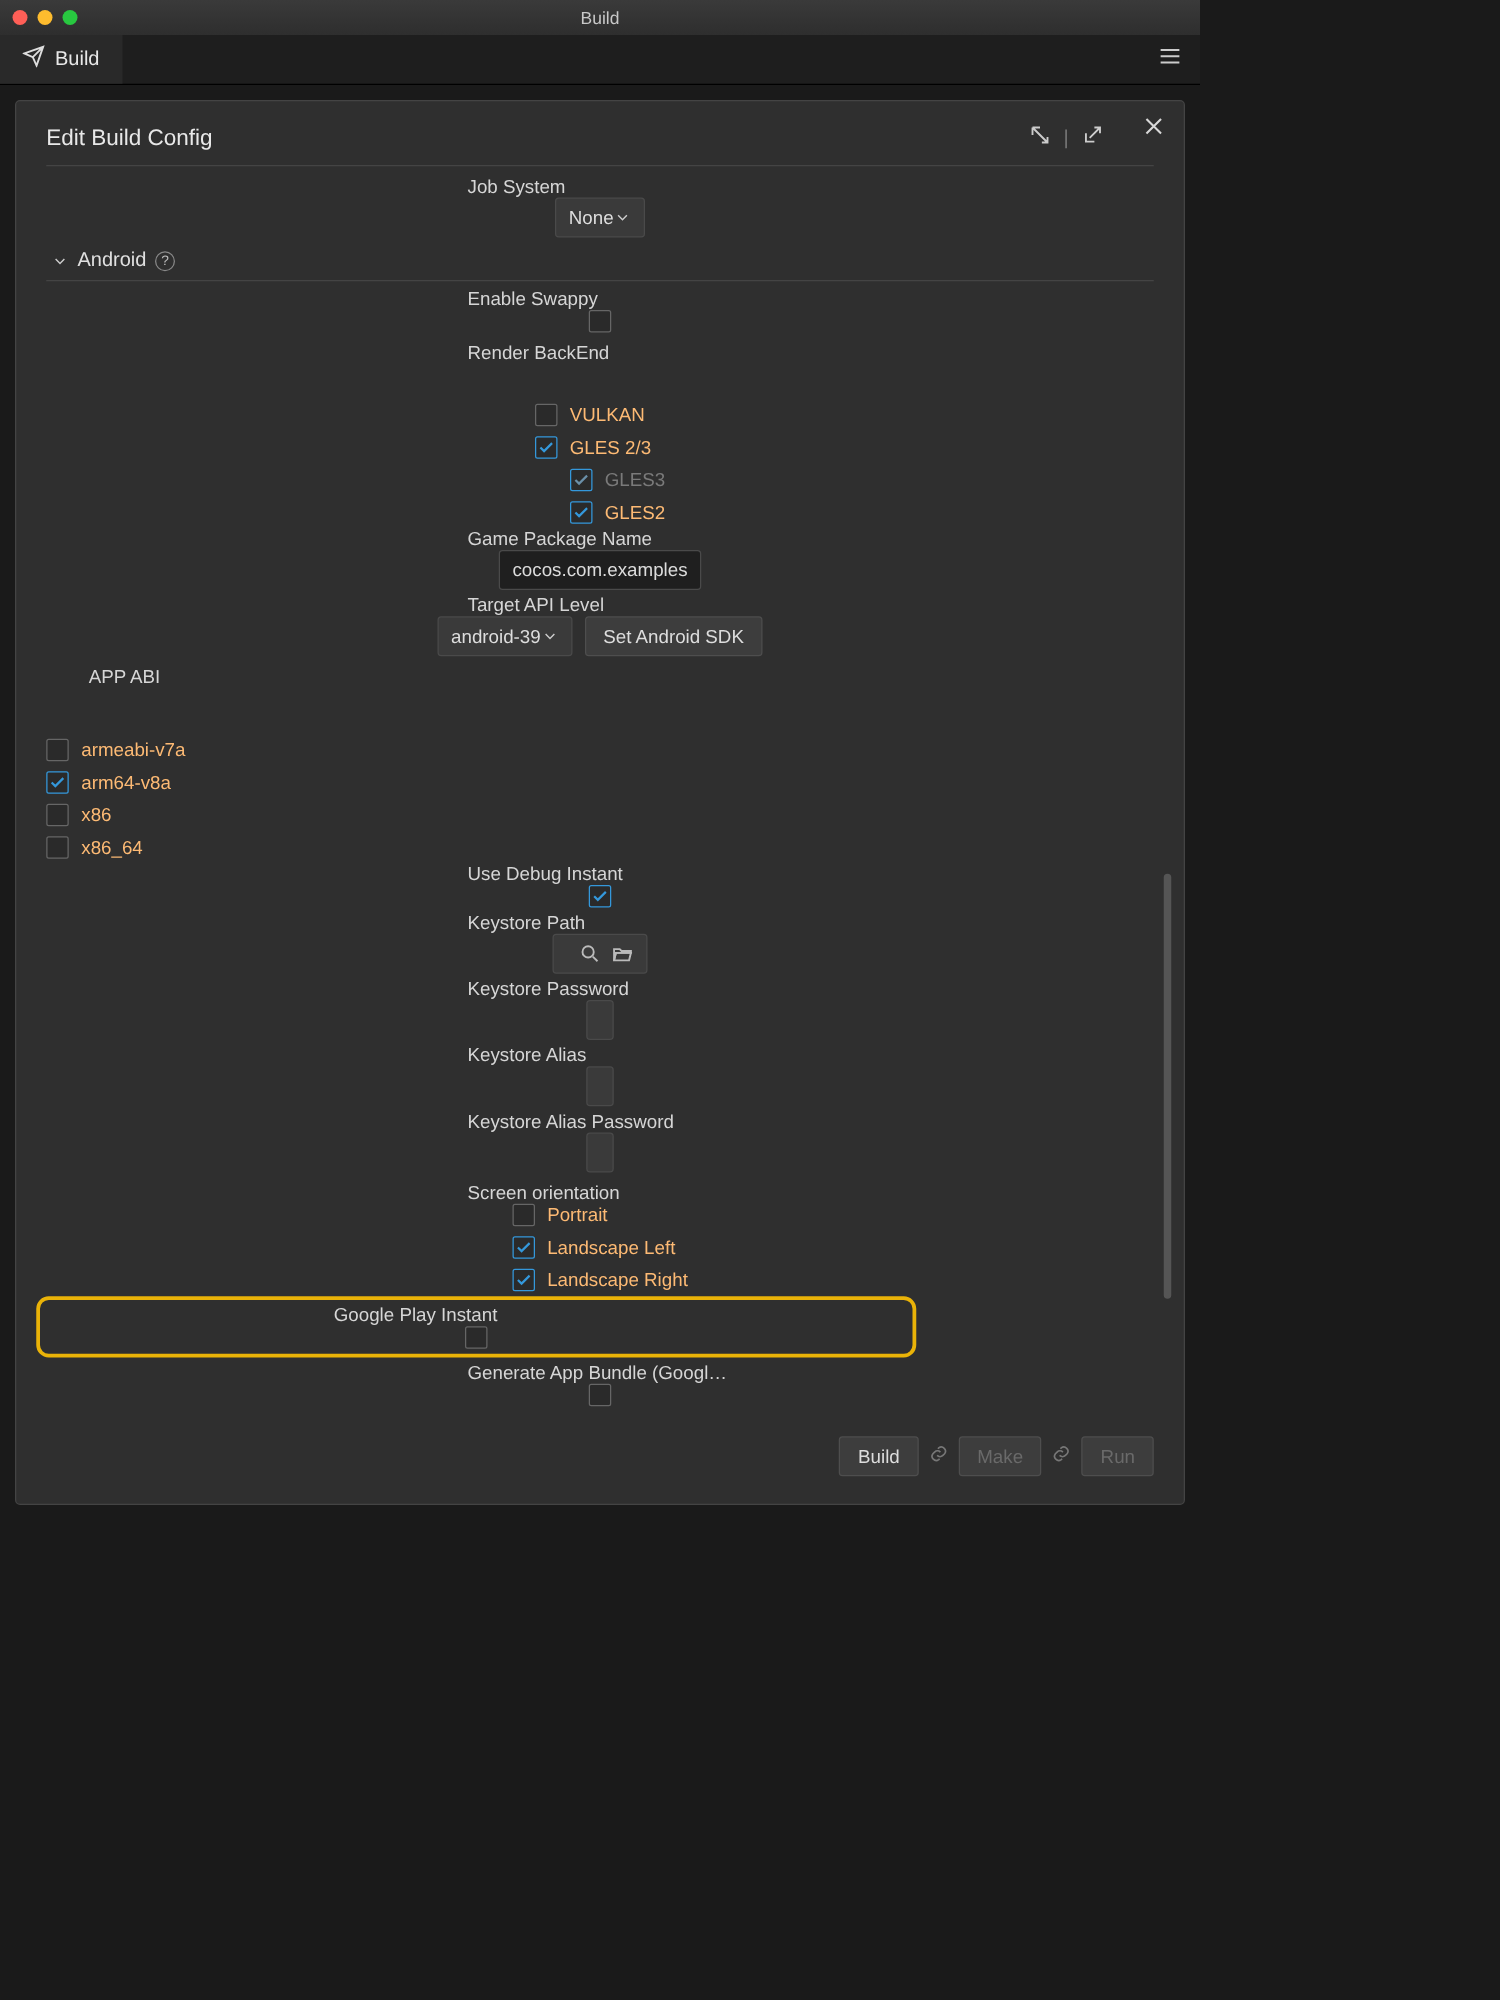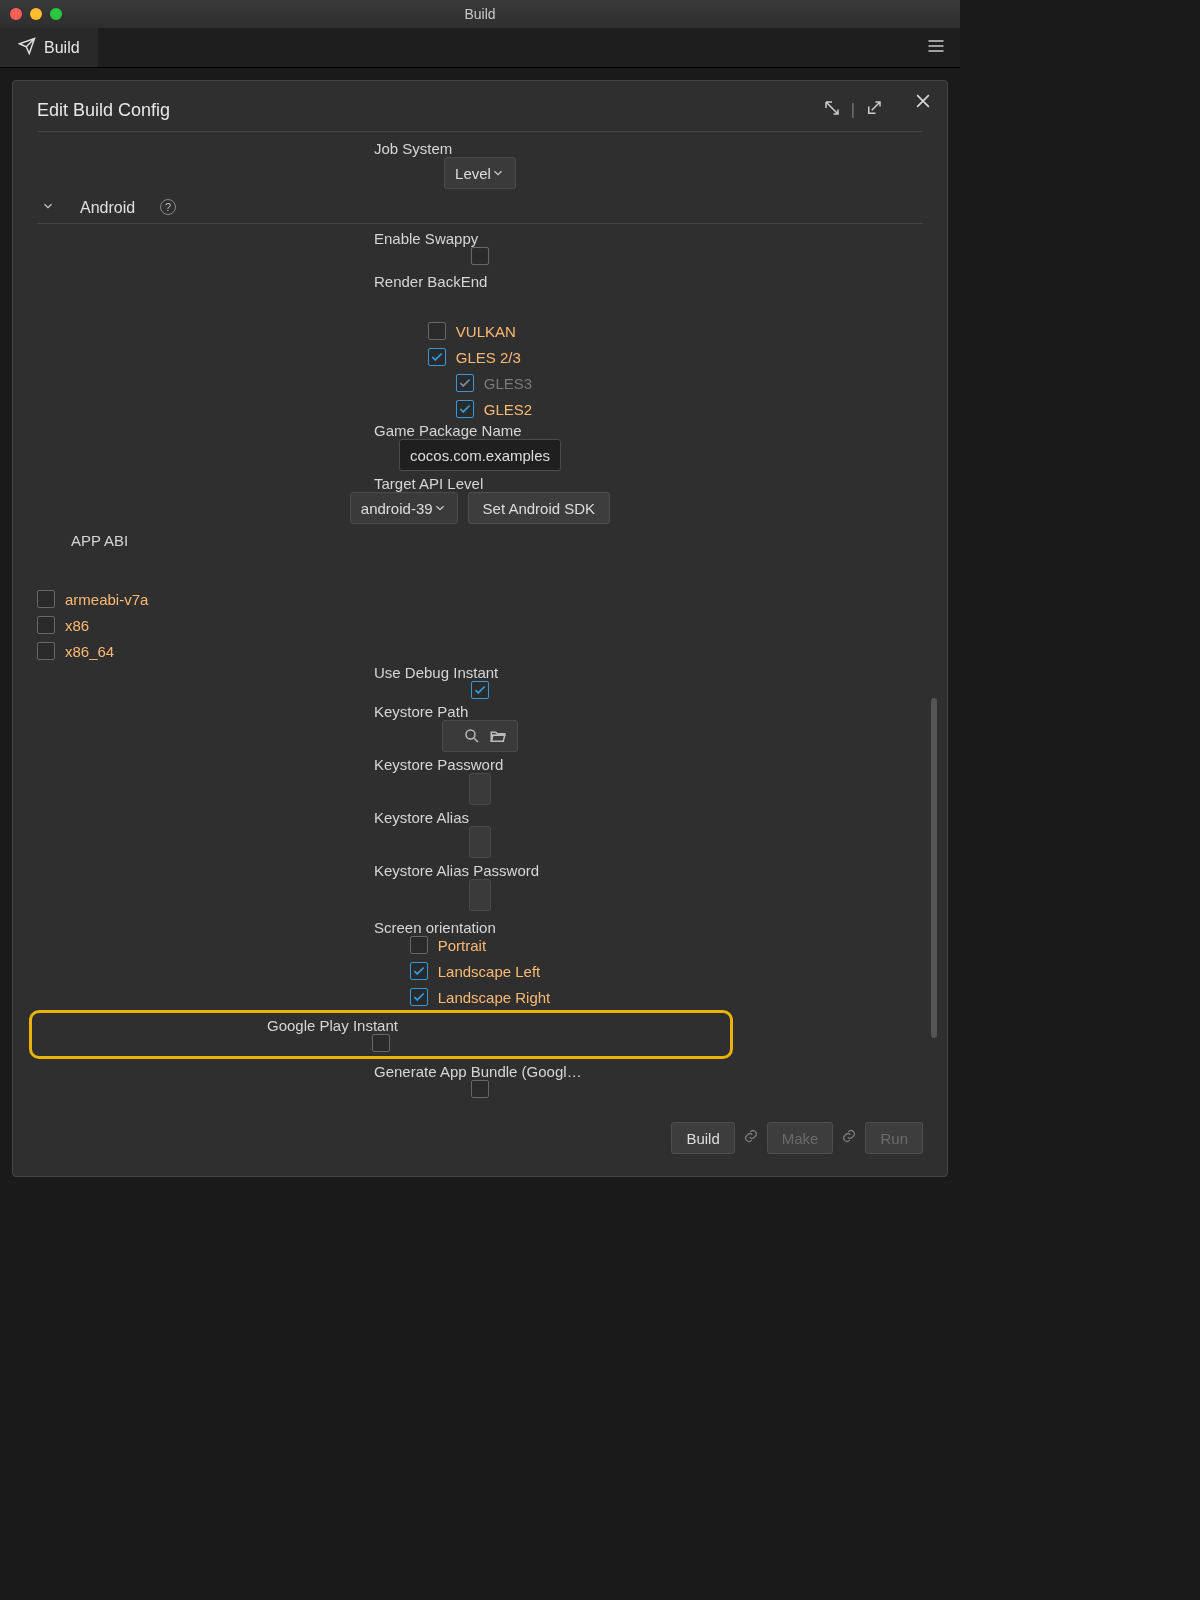--- a/index.html
+++ b/index.html
@@ -73,21 +73,21 @@
     flex-direction: column;
   }
   .row .label {
     width: 280px; flex-shrink: 0; padding-left: 14px;
     color: #d6d6d6;
     white-space: nowrap; overflow: hidden; text-overflow: ellipsis;
   }
   .row .label.sub { padding-left: 34px; }
   .row .value { flex: 1; display: flex; align-items: center; gap: 10px; flex-wrap: wrap; }
   .section-row {
-    display: flex; align-items: flex-start; gap: 25px;
+    display: flex; align-items: center; gap: 7px;
     padding: 6px 0 6px 4px; font-size: 16px; color: #e0e0e0;
     border-bottom: 1px solid #444; margin-bottom: 6px;
   }
   .section-row svg { width: 14px; height: 14px; }
   .help { display: inline-flex; width: 16px; height: 16px; border: 1px solid #888; border-radius: 50%; align-items: center; justify-content: center; font-size: 11px; color: #bbb; }
   .select, .input {
     background: #3a3a3a; border: 1px solid #4a4a4a; color: #ddd;
     border-radius: 3px; padding: 5px 10px; width: 100%; font-size: 15px;
     display: flex; align-items: center; justify-content: space-between;
     height: 32px;
@@ -180,21 +180,21 @@
     </div>
     <hr class="hr">
 
     <div class="form">
       <div class="scroll-ind"></div>
 
       <div class="row">
         <div class="label sub">Job System</div>
         <div class="value">
           <div class="select">
-            <span>Level</span>
+            <span>None</span>
             <svg viewBox="0 0 24 24" fill="none" stroke="#ccc" stroke-width="2">
                 <path d="M6 9l6 6 6-6"></path>
               </svg>
           </div>
         </div>
       </div>
 
       <div class="section-row">
         <svg viewBox="0 0 24 24" fill="none" stroke="#ccc" stroke-width="2">
             <path d="M6 9l6 6 6-6"></path>
@@ -268,20 +268,28 @@
         </div>
       </div>
 
       <div class="row" style="align-items:flex-start;gap:41px;">
         <div class="label sub" style="padding-top:4px">APP ABI</div>
         <div class="value">
           <div class="value-col">
             <div class="cb-line">
                 <span class="checkbox"></span>
                 <span class="cb-label">armeabi-v7a</span>
+              </div>
+            <div class="cb-line">
+                <span class="checkbox checked">
+                  <svg viewBox="0 0 24 24" fill="none">
+                    <path d="M4 12l5 5L20 6"></path>
+                  </svg>
+                </span>
+                <span class="cb-label">arm64-v8a</span>
               </div>
             <div class="cb-line">
                 <span class="checkbox"></span>
                 <span class="cb-label">x86</span>
               </div>
             <div class="cb-line">
                 <span class="checkbox"></span>
                 <span class="cb-label">x86_64</span>
               </div>
           </div>

